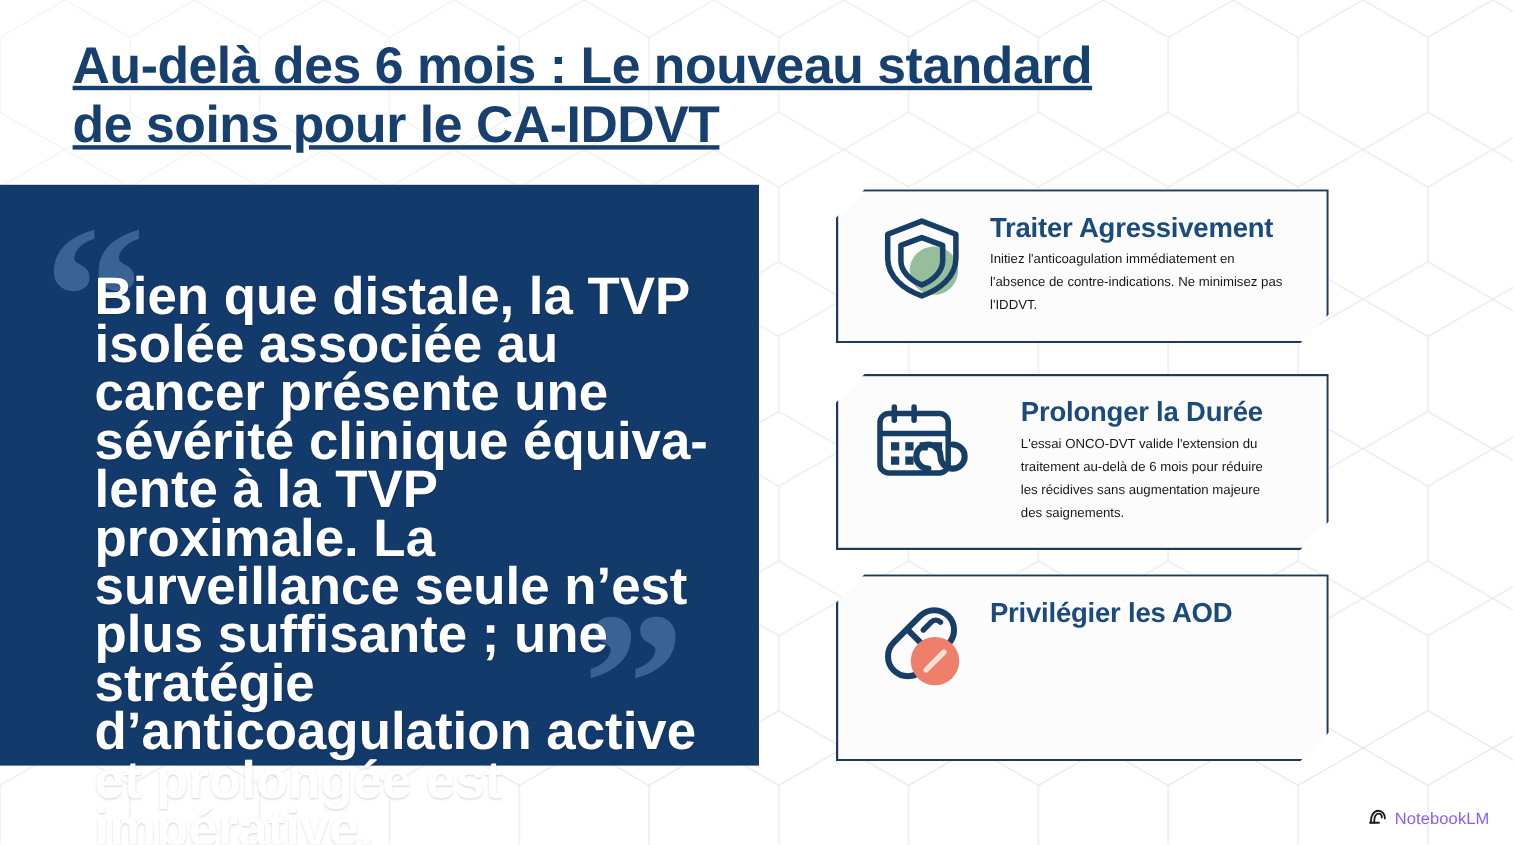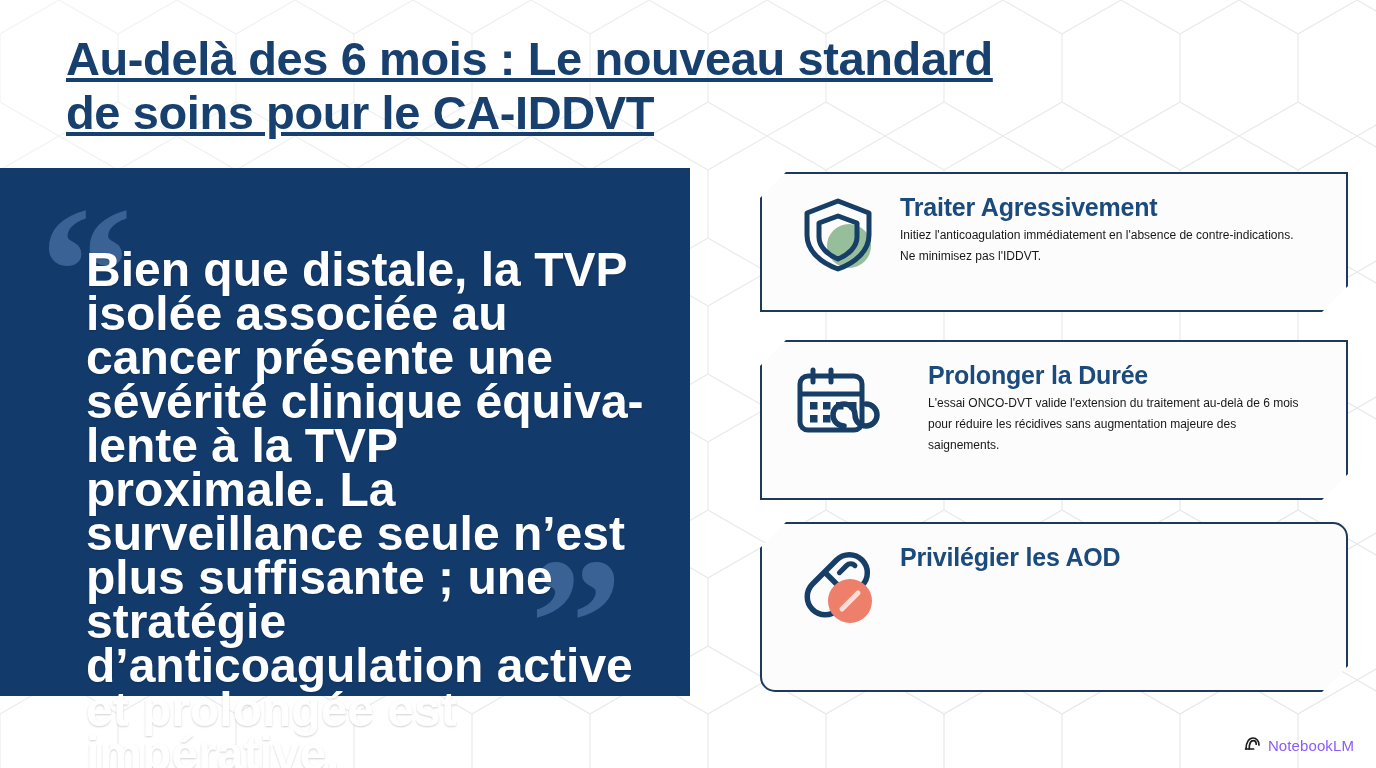--- a/index.html
+++ b/index.html
@@ -80,38 +80,38 @@
     font-size:48px;
     font-weight:bold;
     line-height:44px;
     text-shadow:0 1px 2px rgba(0,0,0,0.18);
   }
 
   
   .card {
     position:absolute;
     left:760px;
-    width:588px;
+    width:448px;
     background:#FCFCFC;
     border:2px solid #1B3A5C;
     z-index:3;
     display:flex;
     align-items:flex-start;
     padding:16px 40px 16px 26px;
     clip-path: polygon(
        26px 0,
        100% 0,
        100% calc(100% - 26px),
        calc(100% - 26px) 100%,
        0 100%,
        0 26px);
   }
   #card-1 { top:172px; height:140px; }
   #card-2 { top:340px; height:160px;gap:28px; }
-  #card-3 { top:522px; height:170px;border-radius:15px; }
+  #card-3 { top:522px; height:170px; }
 
   .card-icon {
     flex:0 0 auto;
     width:100px;
     display:flex;
     align-items:center;
     justify-content:center;
     padding-top:4px;
   }
   .card-body {

